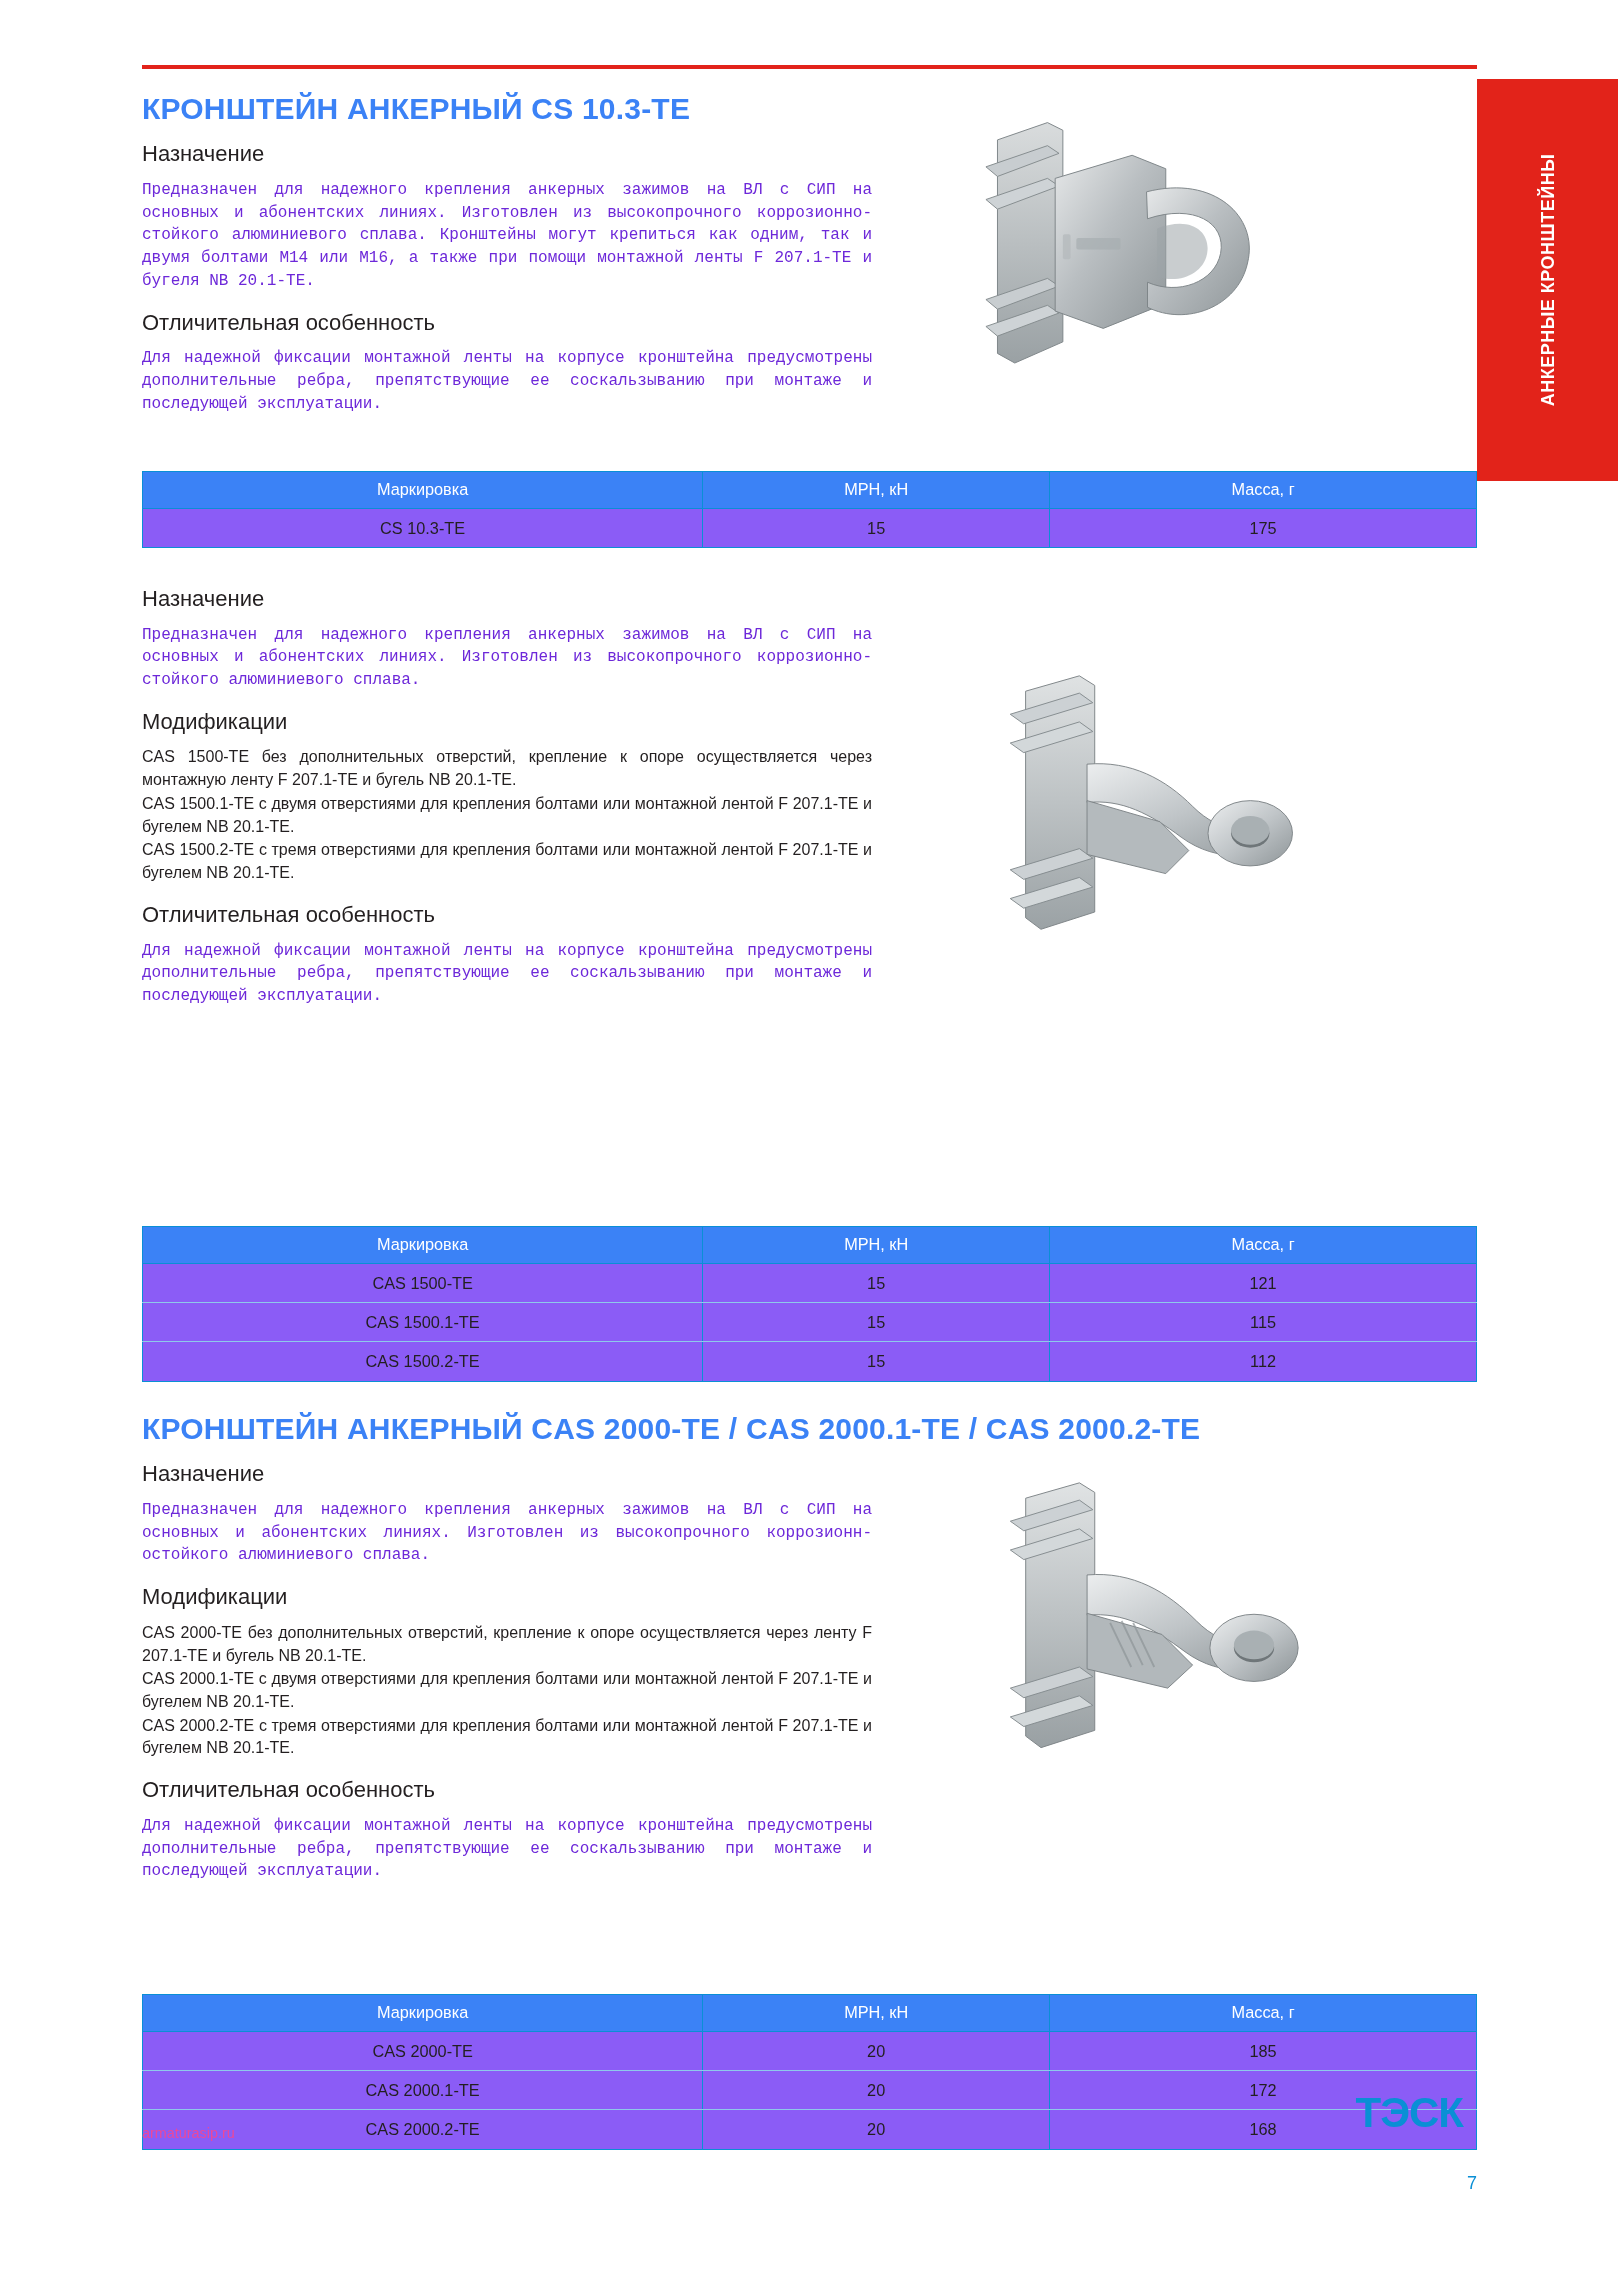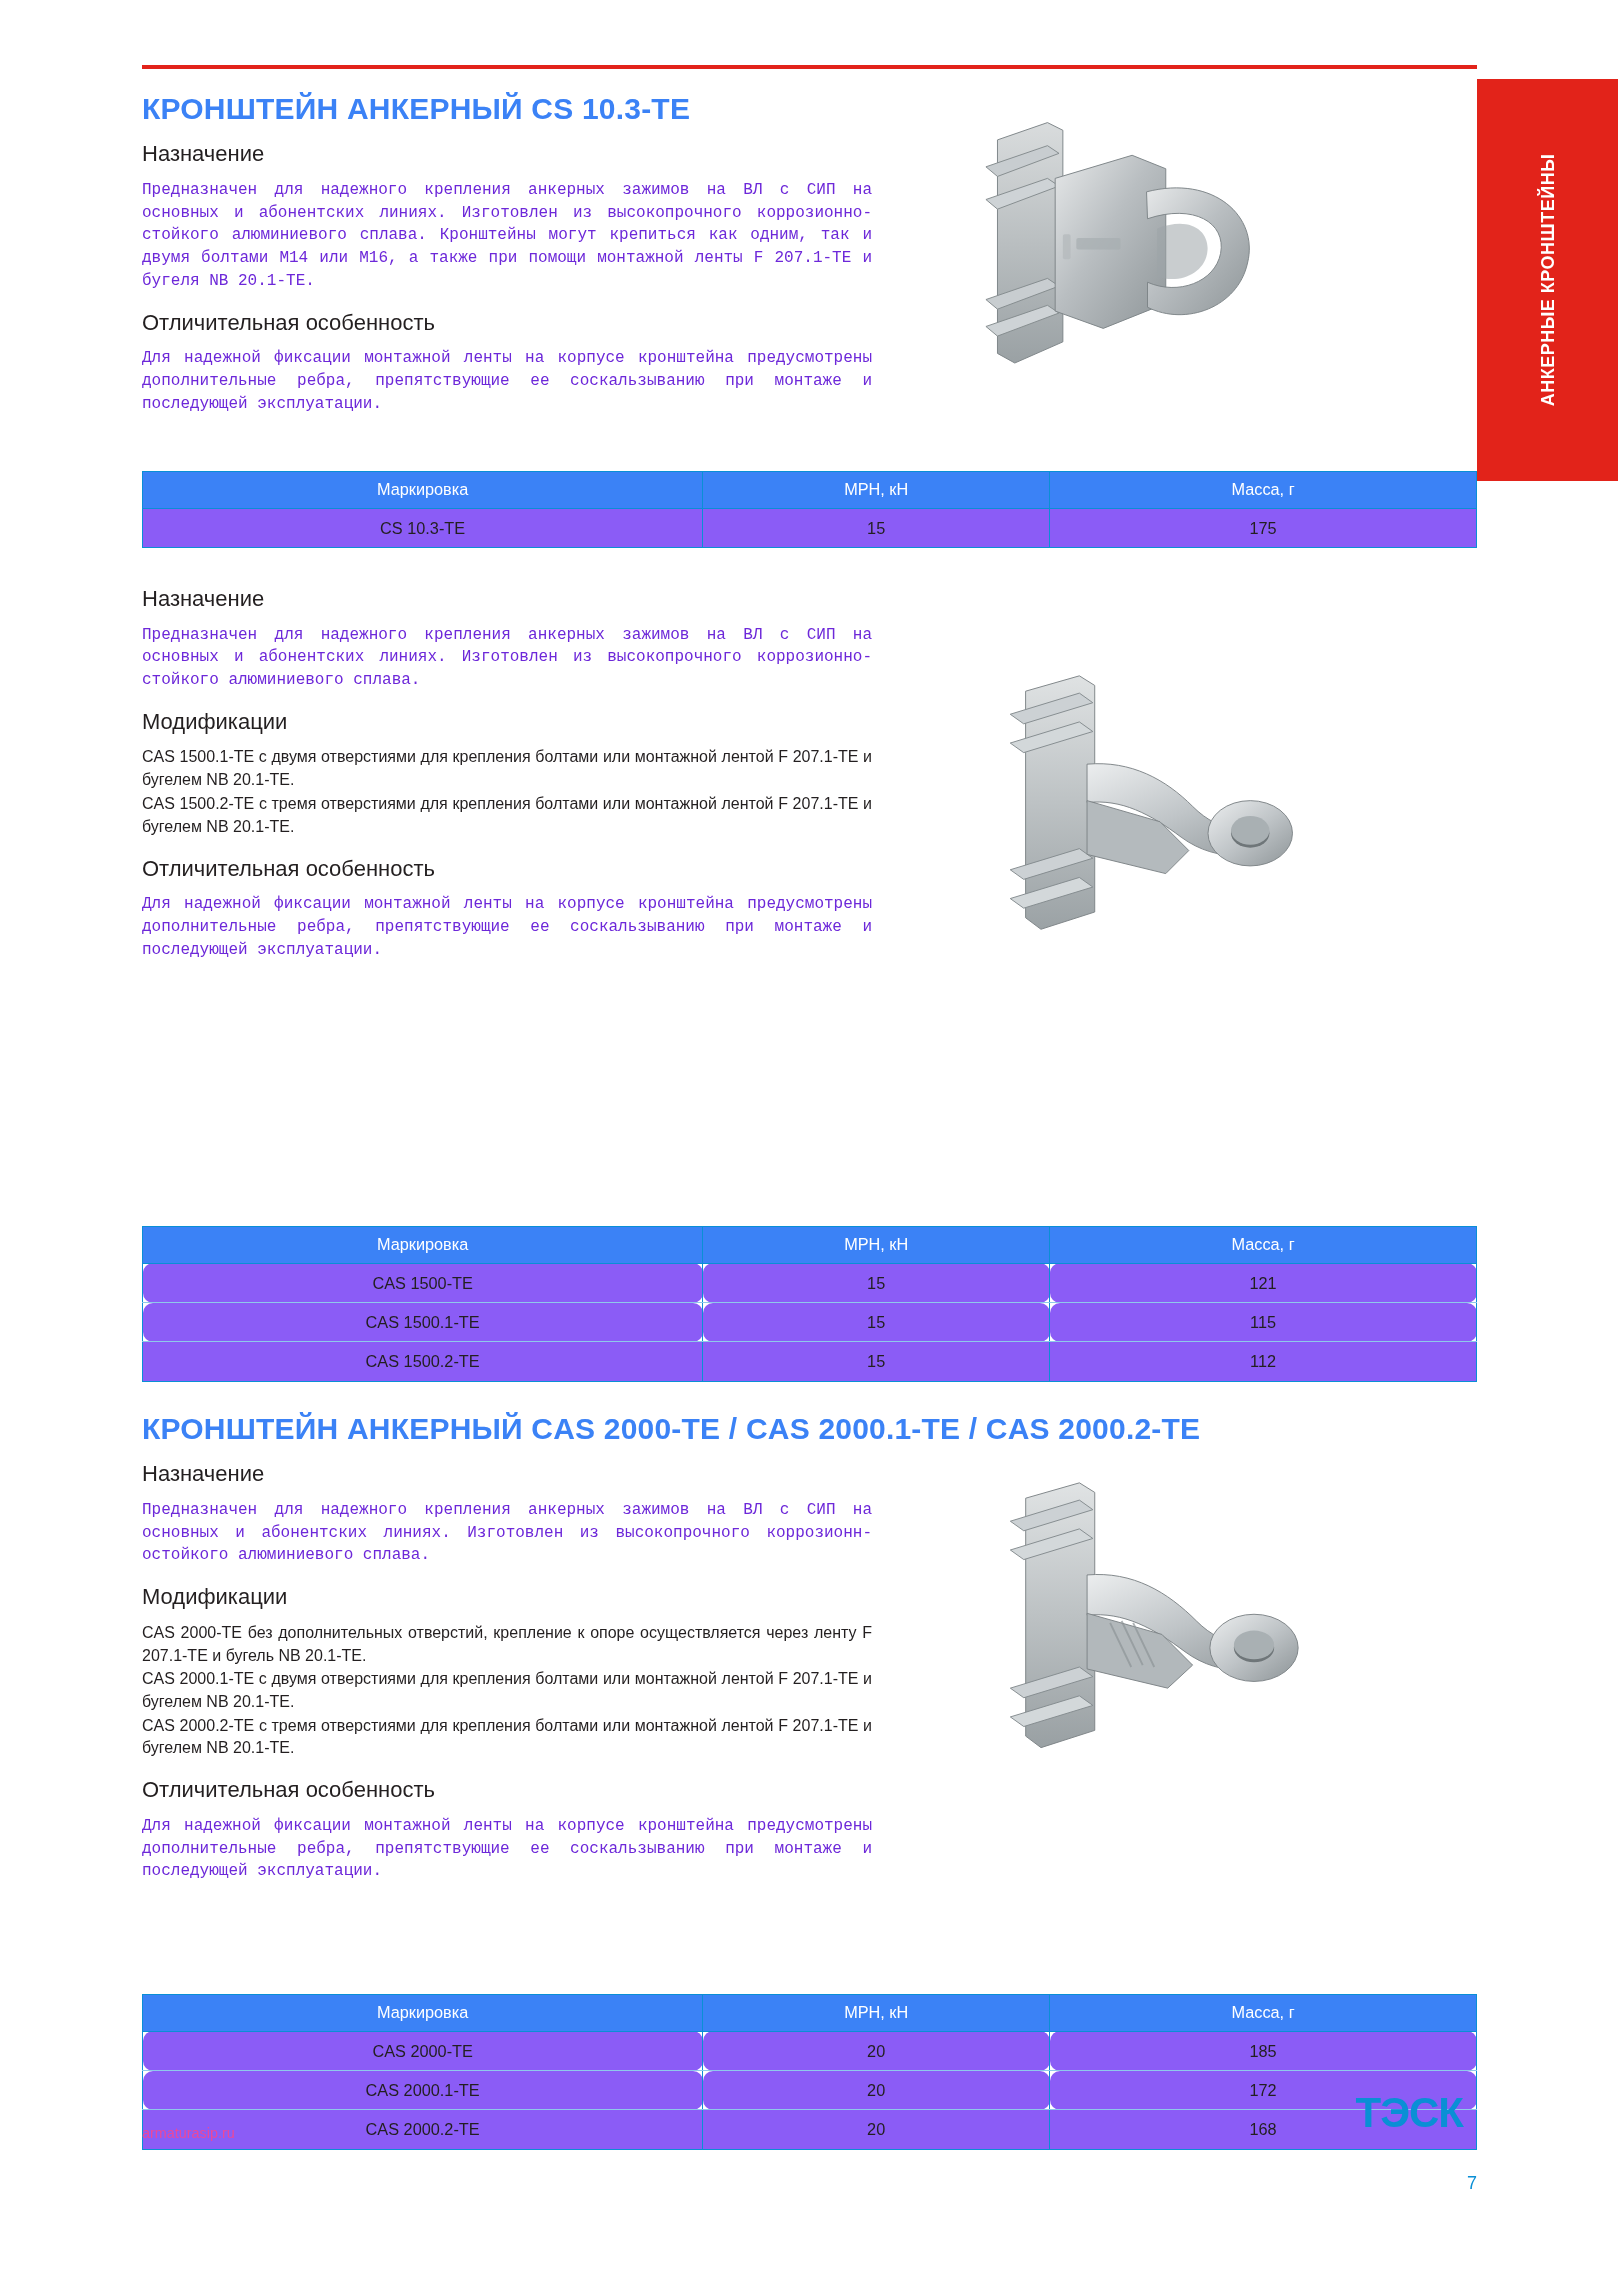--- a/index.html
+++ b/index.html
@@ -113,21 +113,20 @@
     color: #231f20;
     padding: 9.6px 0;
     text-align: center;
     border-left: 1px solid #0a8fd5;
     border-right: 1px solid #0a8fd5;
     border-bottom: 1px solid #0a8fd5;
     background: #8b5cf6;
   }
   table.spec tr td.sep {
     border-bottom: 1px solid #8ec9ea;
-    border-radius: 10px;
   }
   table.spec tr:last-child td {
     border-bottom: 1px solid #0a8fd5;
   }
   .col-a { width: 42%; }
   .col-b { width: 26%; }
   .col-c { width: 32%; }
 
   
   .product-img {
@@ -234,20 +233,21 @@
           </tr>
         </tbody>
       </table>
     </div>
 
     <div class="section" style="height:788px; margin-top:42px;">
       <h2 class="sub-title">Назначение</h2>
       <p class="body-text">Предназначен для надежного крепления анкерных зажимов на ВЛ с СИП на основных и абонентских линиях. Изготовлен из высокопрочного коррозионно-стойкого алюминиевого сплава.</p>
       <h2 class="sub-title">Модификации</h2>
       <div class="mod-text">
+        <p>CAS 1500-TE без дополнительных отверстий, крепление к опоре осуществляется через монтажную ленту F 207.1-TE и бугель NB 20.1-TE.</p>
         <p>CAS 1500.1-TE с двумя отверстиями для крепления болтами или монтажной лентой F 207.1-TE и бугелем  NB 20.1-TE.</p>
         <p>CAS 1500.2-TE с тремя отверстиями для крепления болтами или монтажной лентой  F 207.1-TE и бугелем NB 20.1-TE.</p>
       </div>
       <h2 class="sub-title">Отличительная особенность</h2>
       <p class="body-text">Для надежной фиксации монтажной ленты на корпусе кронштейна предусмотрены дополнительные ребра, препятствующие ее соскальзыванию при монтаже и последующей эксплуатации.</p>
 
       <svg class="product-img" style="left:845px; top:86px;" width="346" height="288" viewBox="0 0 360 300">
         <defs>
           <linearGradient id="g3" x1="0" y1="0" x2="1" y2="1">
             <stop offset="0%" stop-color="#eceeef"></stop>

